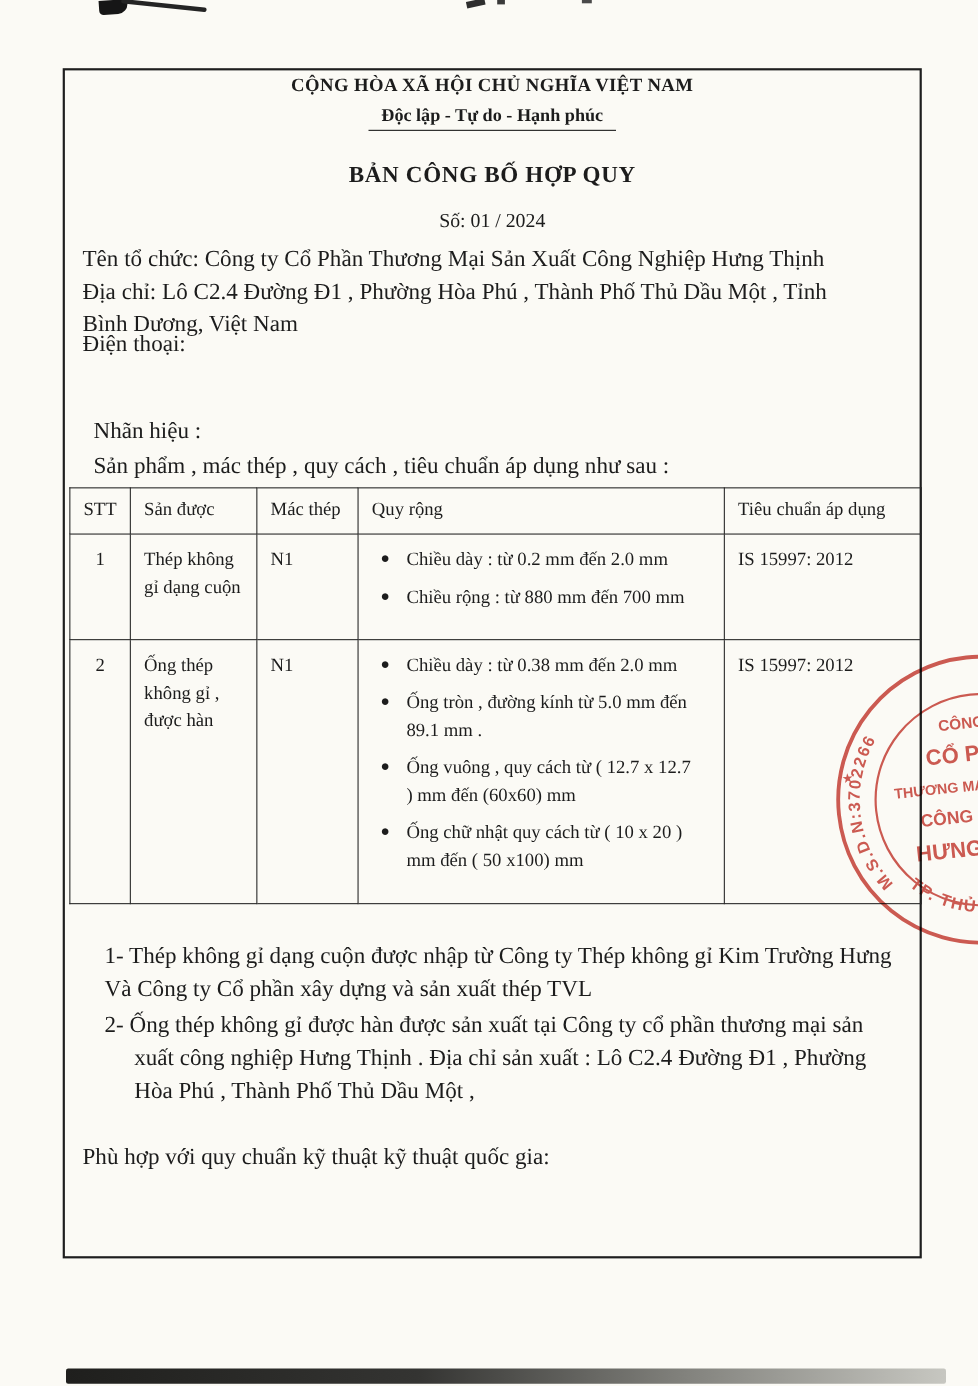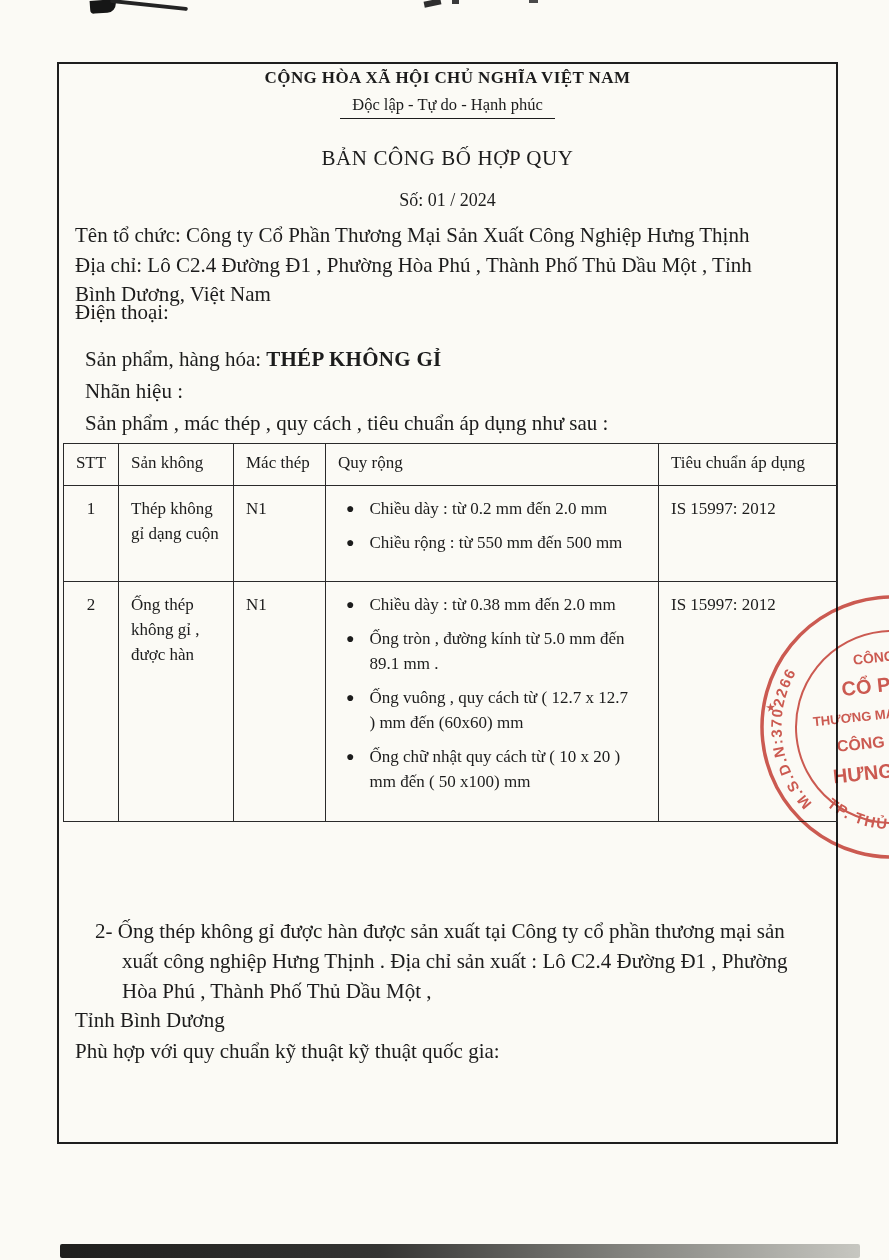--- a/index.html
+++ b/index.html
@@ -24,24 +24,24 @@
     filter:blur(.4px);
   }
 
   
   .border-box{position:absolute;left:57px;top:62px;width:781px;height:1082px;border:2px solid #1e1e1e}
 
   
   .nat-title{position:absolute;left:57px;top:68px;width:781px;text-align:center;
     font-weight:bold;font-size:17px;letter-spacing:.4px}
   .motto-wrap{position:absolute;left:57px;top:95px;width:781px;text-align:center}
-  .motto{display:inline-block;font-weight:normal;font-size:16.5px;
+  .motto{display:inline-block;font-weight:bold;font-size:16.5px;
     border-bottom:1.5px solid #1c1c1c;padding:0 12px 3px}
   .doc-title{position:absolute;left:57px;top:146px;width:781px;text-align:center;
-    font-weight:normal;font-size:21px;letter-spacing:.6px}
+    font-weight:bold;font-size:21px;letter-spacing:.6px}
   .doc-number{position:absolute;left:57px;top:190px;width:781px;text-align:center;font-size:18px}
 
   
   .para{position:absolute;font-size:21px;line-height:29px}
   .p-org{left:75px;top:221px;width:740px}
   .p-addr{left:75px;top:251px;width:718px}
   .p-phone{left:75px;top:298px;width:400px}
   .p-prod{left:85px;top:345px;width:600px}
   .p-prod b{margin-left:5px;letter-spacing:.3px}
   .p-brand{left:85px;top:377px;width:400px}
@@ -100,55 +100,54 @@
   <div class="motto-wrap">
     <span class="motto">Độc lập - Tự do - Hạnh phúc</span>
   </div>
 
   <div class="doc-title">BẢN CÔNG BỐ HỢP QUY</div>
   <div class="doc-number">Số: 01 / 2024</div>
 
   <p class="para p-org">Tên tổ chức: Công ty Cổ Phần Thương Mại Sản Xuất Công Nghiệp Hưng Thịnh</p>
   <p class="para p-addr">Địa chỉ: Lô C2.4 Đường Đ1 , Phường Hòa Phú , Thành Phố Thủ Dầu Một , Tỉnh Bình Dương, Việt Nam</p>
   <p class="para p-phone">Điện thoại:</p>
-  <p class="para p-prod"><span>Sản phẩm, hàng hóa:</span><b>THÉP KHÔNG GỈ</b></p>
   <p class="para p-brand">Nhãn hiệu :</p>
   <p class="para p-intro">Sản phẩm , mác thép , quy cách , tiêu chuẩn áp dụng như sau :</p>
 
   <table class="product-table">
     <colgroup>
       <col style="width:55px">
         <col style="width:115px">
         <col style="width:92px">
       <col style="width:333px">
         <col style="width:179px">
     </colgroup>
     <thead>
       <tr>
         <th class="c-stt">STT</th>
-        <th>Sản không</th>
+        <th>Sản được</th>
         <th>Mác thép</th>
         <th>Quy rộng</th>
         <th>Tiêu chuẩn áp dụng</th>
       </tr>
     </thead>
     <tbody>
       <tr>
         <td class="c-stt">1</td>
         <td>Thép không gỉ dạng cuộn</td>
         <td>N1</td>
         <td>
           <ul class="spec-list">
             <li class="spec-item">
                 <span class="bullet">●</span>
                 <span class="spec-text">Chiều dày : từ 0.2 mm đến 2.0 mm</span>
               </li>
             <li class="spec-item">
                 <span class="bullet">●</span>
-                <span class="spec-text">Chiều rộng : từ 550 mm đến 500 mm</span>
+                <span class="spec-text">Chiều rộng : từ 880 mm đến 700 mm</span>
               </li>
           </ul>
         </td>
         <td>IS 15997: 2012</td>
       </tr>
       <tr>
         <td class="c-stt">2</td>
         <td>Ống thép không gỉ , được hàn</td>
         <td>N1</td>
         <td>
@@ -169,22 +168,22 @@
                 <span class="bullet">●</span>
                 <span class="spec-text">Ống chữ nhật quy cách từ ( 10 x 20 ) mm đến ( 50 x100) mm</span>
               </li>
           </ul>
         </td>
         <td>IS 15997: 2012</td>
       </tr>
     </tbody>
   </table>
 
+  <p class="para n1">1-  Thép không gỉ dạng cuộn được nhập từ Công ty Thép không gỉ Kim Trường Hưng Và Công ty Cổ phần xây dựng và sản xuất thép TVL</p>
   <p class="para n2">2-  Ống thép không gỉ được hàn được sản xuất tại Công ty cổ phần thương mại sản xuất công nghiệp Hưng Thịnh . Địa chỉ sản xuất : Lô C2.4 Đường Đ1 , Phường Hòa Phú , Thành Phố Thủ Dầu Một ,</p>
-  <p class="para n-prov">Tỉnh Bình Dương</p>
   <p class="para n-conf">Phù hợp với quy chuẩn kỹ thuật kỹ thuật quốc gia:</p>
 
   <svg class="stamp" width="280" height="280" viewBox="0 0 280 280">
     <g class="stamp-g">
       <defs>
         <path id="arcLeft" d="M 62,218 A 110,110 0 0 1 62,62"></path>
         <path id="arcBottom" d="M 51,191 A 103,103 0 0 0 229,191"></path>
       </defs>
       <circle class="s-ring-outer" cx="140" cy="140" r="130"></circle>
       <circle class="s-ring-inner" cx="140" cy="140" r="96"></circle>

